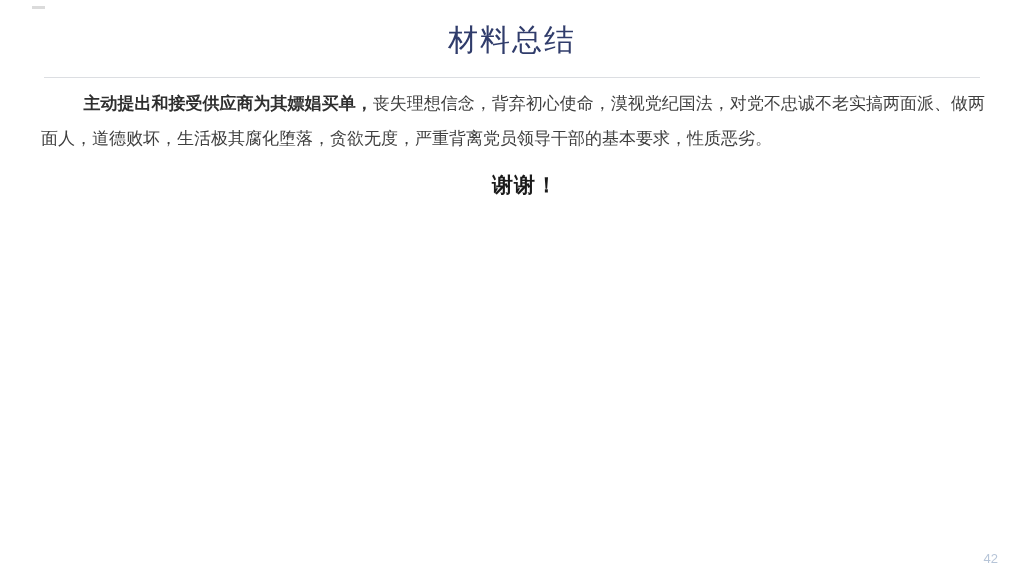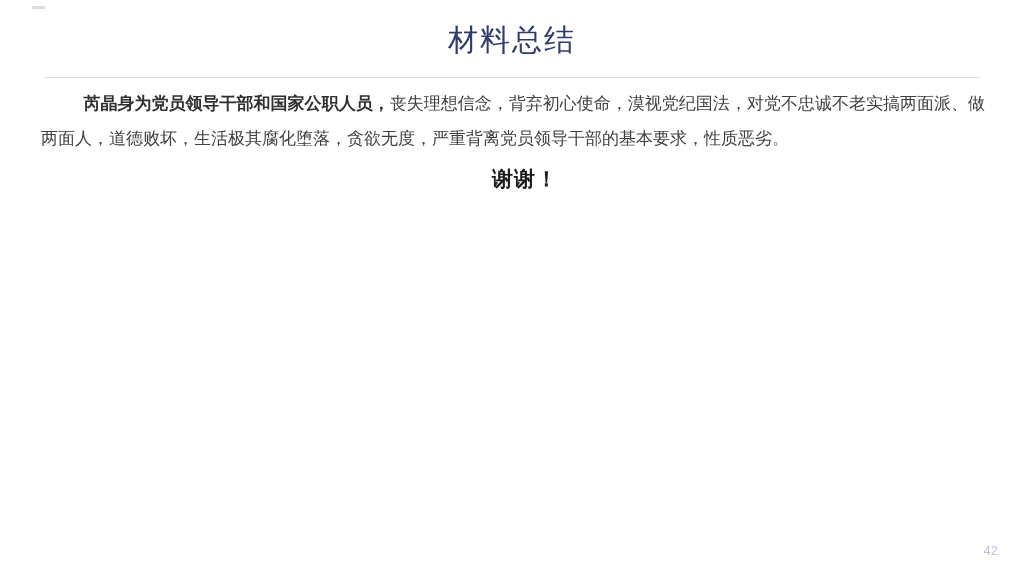--- a/index.html
+++ b/index.html
@@ -48,51 +48,51 @@
   }
   .body p {
     margin: 0;
     text-indent: 2.5em;
   }
   .lead-bold {
     font-weight: bold;
     color: #2f2f2f;
   }
   .closing {
-    margin-top: 9px;
+    margin-top: 15px;
     text-align: center;
     font-size: 21px;
     font-weight: bold;
     color: #1a1a1a;
     letter-spacing: 1px;
     padding-left: 26px;
   }
   .page-number {
     position: absolute;
     right: 26px;
-    bottom: 18px;
+    bottom: 10px;
     font-size: 13px;
     color: #b7c5d8;
     text-align: right;
   }
 </style>
 </head>
 <body>
 
 <div class="slide">
 
   <div class="edge-artifact"></div>
 
   <h1 class="title">材料总结</h1>
 
   <hr class="divider">
 
   <div class="body">
 
-    <p><span class="lead-bold">芮晶身为党员领导干部和国家公职人员，</span><span>丧失理想信念，背弃初心使命，漠视党纪国法，对党不忠诚不老实搞两面派、做两面人，道德败坏，生活极其腐化堕落，贪欲无度，严重背离党员领导干部的基本要求，性质恶劣。</span></p>
+    <p><span class="lead-bold">主动提出和接受供应商为其嫖娼买单，</span><span>丧失理想信念，背弃初心使命，漠视党纪国法，对党不忠诚不老实搞两面派、做两面人，道德败坏，生活极其腐化堕落，贪欲无度，严重背离党员领导干部的基本要求，性质恶劣。</span></p>
 
 
 
 
   </div>
 
   <div class="closing">谢谢！</div>
 
   <div class="page-number">42</div>
 

